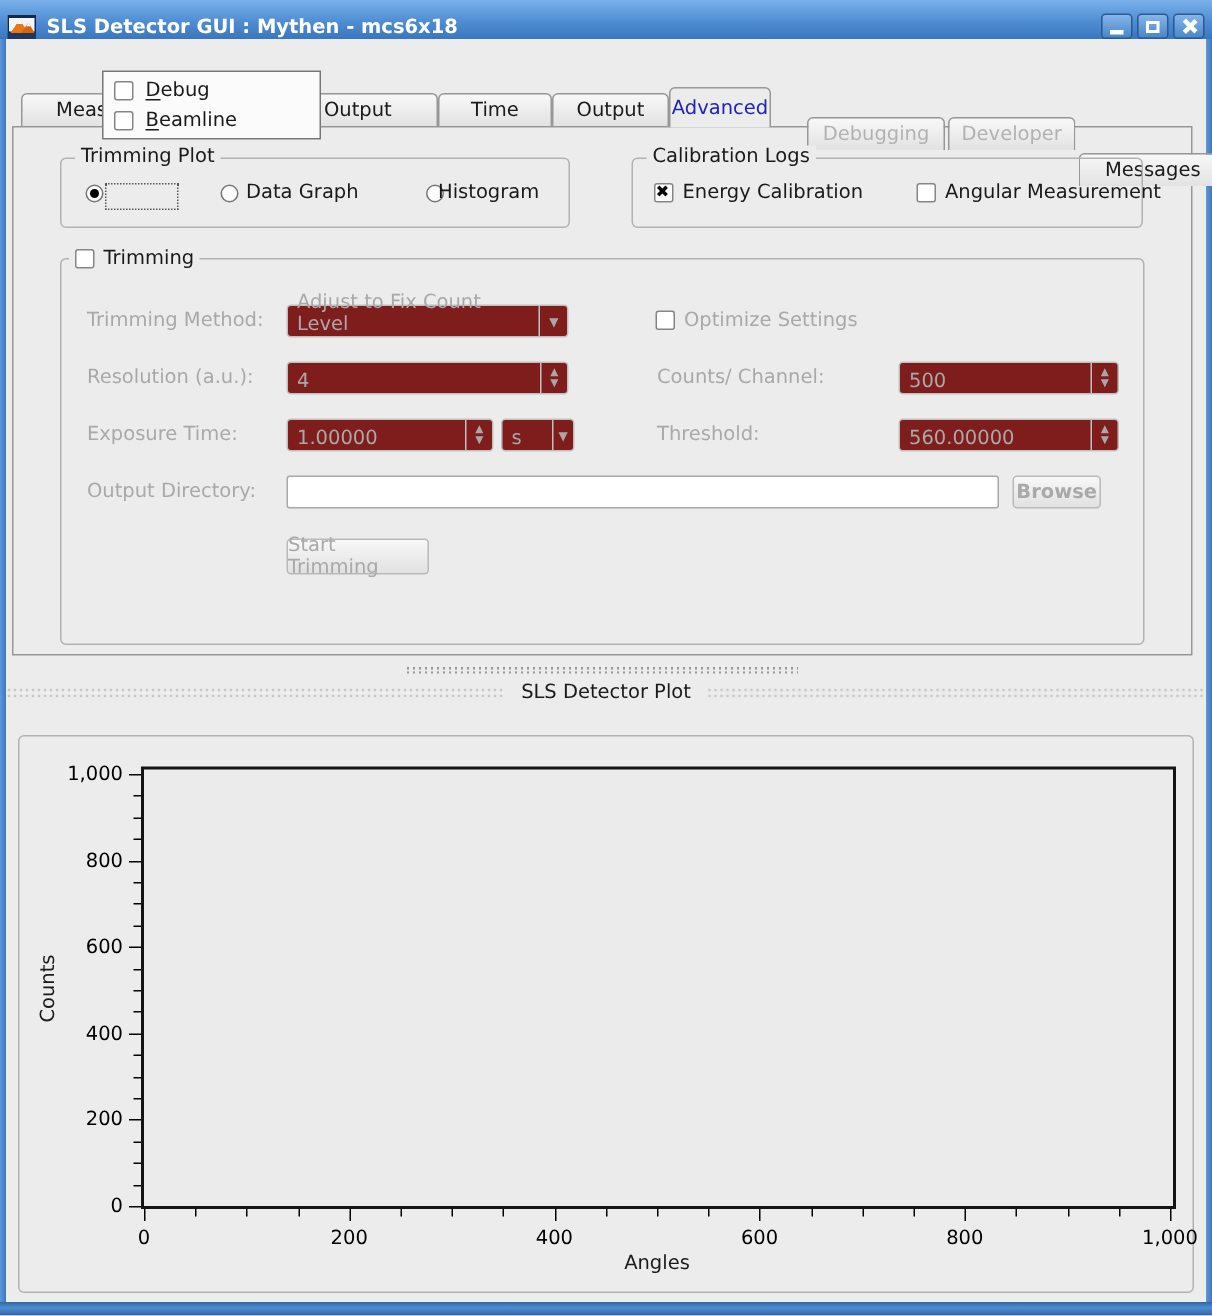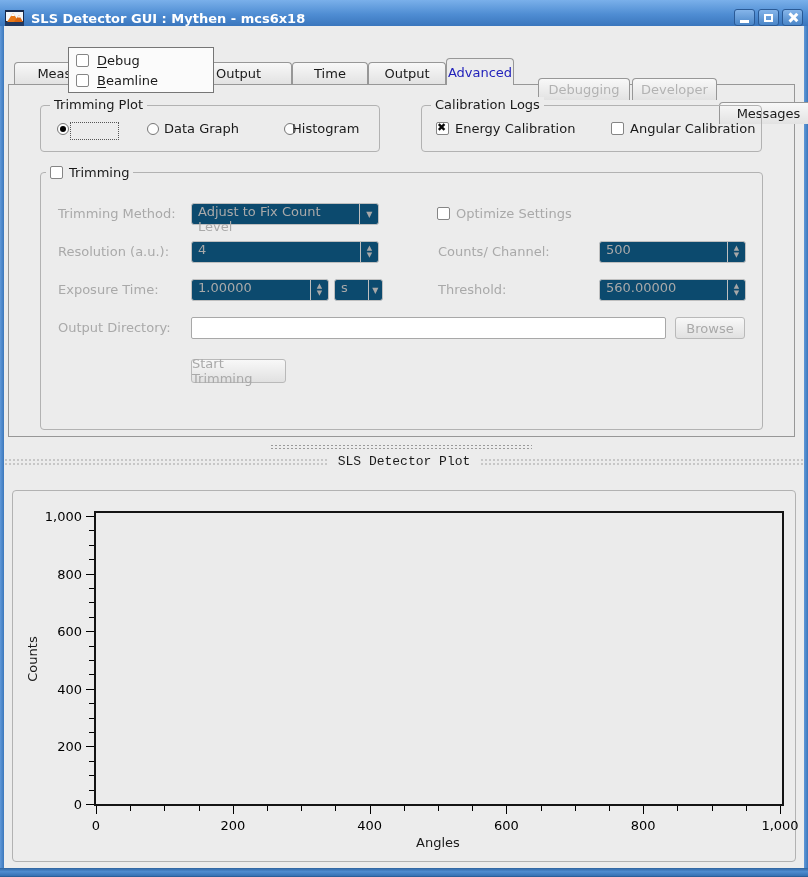--- a/index.html
+++ b/index.html
@@ -48,34 +48,34 @@
   .tab.disabled{color:#b2b2b2;margin-top:16px;}
   .pane{left:8px;top:84px;width:787px;height:353px;border:1px solid #979797;background:#ececec;box-sizing:border-box;z-index:1;}
   
   .gb{position:absolute;border:1px solid #b2b2b2;border-radius:4px;box-sizing:border-box;z-index:2;}
   .gb-title{position:absolute;top:-9px;left:9px;background:#ececec;padding:0 4px;white-space:nowrap;}
   .lbl{position:absolute;white-space:nowrap;}
   .dis{color:#a9a9a9;}
   .radio{position:absolute;width:12px;height:12px;border:1px solid #767676;border-radius:50%;background:#fdfdfd;box-sizing:border-box;}
   .radio.selected::after{content:"";position:absolute;left:2px;top:2px;width:6px;height:6px;background:#000;border-radius:50%;}
   .focus-frag{position:absolute;border:1px dotted #555;}
-  .combo,.spin{position:absolute;border:1px solid #bfbfbf;background:#0c4a6e;border-radius:3px;
-    color:#a9a9a9;display:flex;align-items:flex-start;box-sizing:border-box;padding-left:6px;gap:20px;}
+  .combo,.spin{position:absolute;border:1px solid #bfbfbf;background:#7f1d1d;border-radius:3px;
+    color:#a9a9a9;display:flex;align-items:flex-end;box-sizing:border-box;padding-left:6px;gap:20px;}
   .arrow-sect{margin-left:auto;width:20px;align-self:stretch;border-left:1px solid #bfbfbf;
     display:flex;align-items:center;justify-content:center;color:#a8a8a8;font-size:8px;}
   .spin-btns{margin-left:auto;width:17px;align-self:stretch;border-left:1px solid #bfbfbf;
     display:flex;flex-direction:column;align-items:center;justify-content:center;color:#a8a8a8;font-size:7px;line-height:7px;}
   .textfield{position:absolute;border:1px solid #a8a8a8;background:#fff;border-radius:2px;box-sizing:border-box;
     font-family:inherit;font-size:13px;padding:0 4px;color:#444;}
   .btn{position:absolute;border:1px solid #b9b9b9;background:linear-gradient(#f8f8f8,#e1e1e1);
     border-radius:3px;display:flex;align-items:center;justify-content:center;box-sizing:border-box;}
   
   .splitter{left:270px;top:444px;width:262px;height:5px;
     background-image:radial-gradient(circle,#9a9a9a 0.8px,transparent 1px);background-size:4px 3px;}
-  .dock-header{left:4px;top:453px;width:800px;height:17px;display:flex;align-items:center;gap:10px;font-family:Liberation Mono, monospace;}
+  .dock-header{left:4px;top:453px;width:800px;height:17px;display:flex;align-items:center;gap:10px;}
   .texture{flex:1;height:7px;background-image:radial-gradient(circle,#c7c7c7 0.9px,transparent 1.1px);background-size:4px 4px;}
   .dock-title{white-space:nowrap;}
   
   .plot-group{left:12px;top:490px;width:784px;height:372px;border:1px solid #b2b2b2;border-radius:4px;box-sizing:border-box;}
   .plot-title{position:absolute;top:482px;left:404px;transform:translateX(-50%);background:#ececec;
     padding:0 10px;white-space:pre;font-size:13px;z-index:2;}
   .canvas{left:94px;top:511px;width:690px;height:295px;border:2px solid #141414;background:#ebebeb;box-sizing:border-box;}
   .tick{position:absolute;background:#000;}
   .tick-label{position:absolute;font-size:13px;color:#000;white-space:nowrap;}
   .axis-title-y{left:-17px;top:651px;width:100px;height:16px;text-align:center;transform:rotate(-90deg);font-size:13px;}
@@ -134,21 +134,21 @@
     <span class="lbl" style="left:123px;top:15px;">Data Graph</span>
     <span class="radio" style="left:243px;top:17px;"></span>
     <span class="lbl" style="left:251px;top:15px;">Histogram</span>
   </div>
 
   <div class="gb" style="left:421px;top:105px;width:341px;height:47px;">
     <span class="gb-title">Calibration Logs</span>
     <span class="cbx checked" style="position:absolute;left:14px;top:16px;"></span>
     <span class="lbl" style="left:33px;top:15px;">Energy Calibration</span>
     <span class="cbx" style="position:absolute;left:189px;top:16px;"></span>
-    <span class="lbl" style="left:208px;top:15px;">Angular Calibration</span>
+    <span class="lbl" style="left:208px;top:15px;">Angular Measurement</span>
   </div>
 
   <div class="gb" style="left:40px;top:172px;width:723px;height:258px;">
     <span class="gb-title" style="display:flex;align-items:center;gap:6px;top:-8px;left:5px;">
       <span class="cbx"></span>
       <span>Trimming</span>
     </span>
 
     <span class="lbl dis" style="left:17px;top:33px;">Trimming Method:</span>
     <div class="combo" style="left:150px;top:30px;width:188px;height:22px;">
@@ -191,21 +191,21 @@
     <div class="spin" style="left:558px;top:106px;width:147px;height:22px;">
       <span>560.00000</span>
       <span class="spin-btns">
           <span>▲</span>
           <span>▼</span>
         </span>
     </div>
 
     <span class="lbl dis" style="left:17px;top:147px;">Output Directory:</span>
     <input class="textfield" style="left: 150px; top: 144px; width: 475px; height: 22px;" value="">
-    <div class="btn dis" style="left:634px;top:144px;width:70px;height:22px;">Browse</div>
+    <div class="btn dis" style="left:634px;top:144px;width:59px;height:22px;font-weight:bold;">Browse</div>
 
     <div class="btn dis" style="left:150px;top:186px;width:95px;height:24px;">Start Trimming</div>
   </div>
 
   <div class="abs splitter"></div>
   <div class="abs dock-header">
     <span class="texture"></span>
     <span class="dock-title">SLS Detector Plot</span>
     <span class="texture"></span>
   </div>

